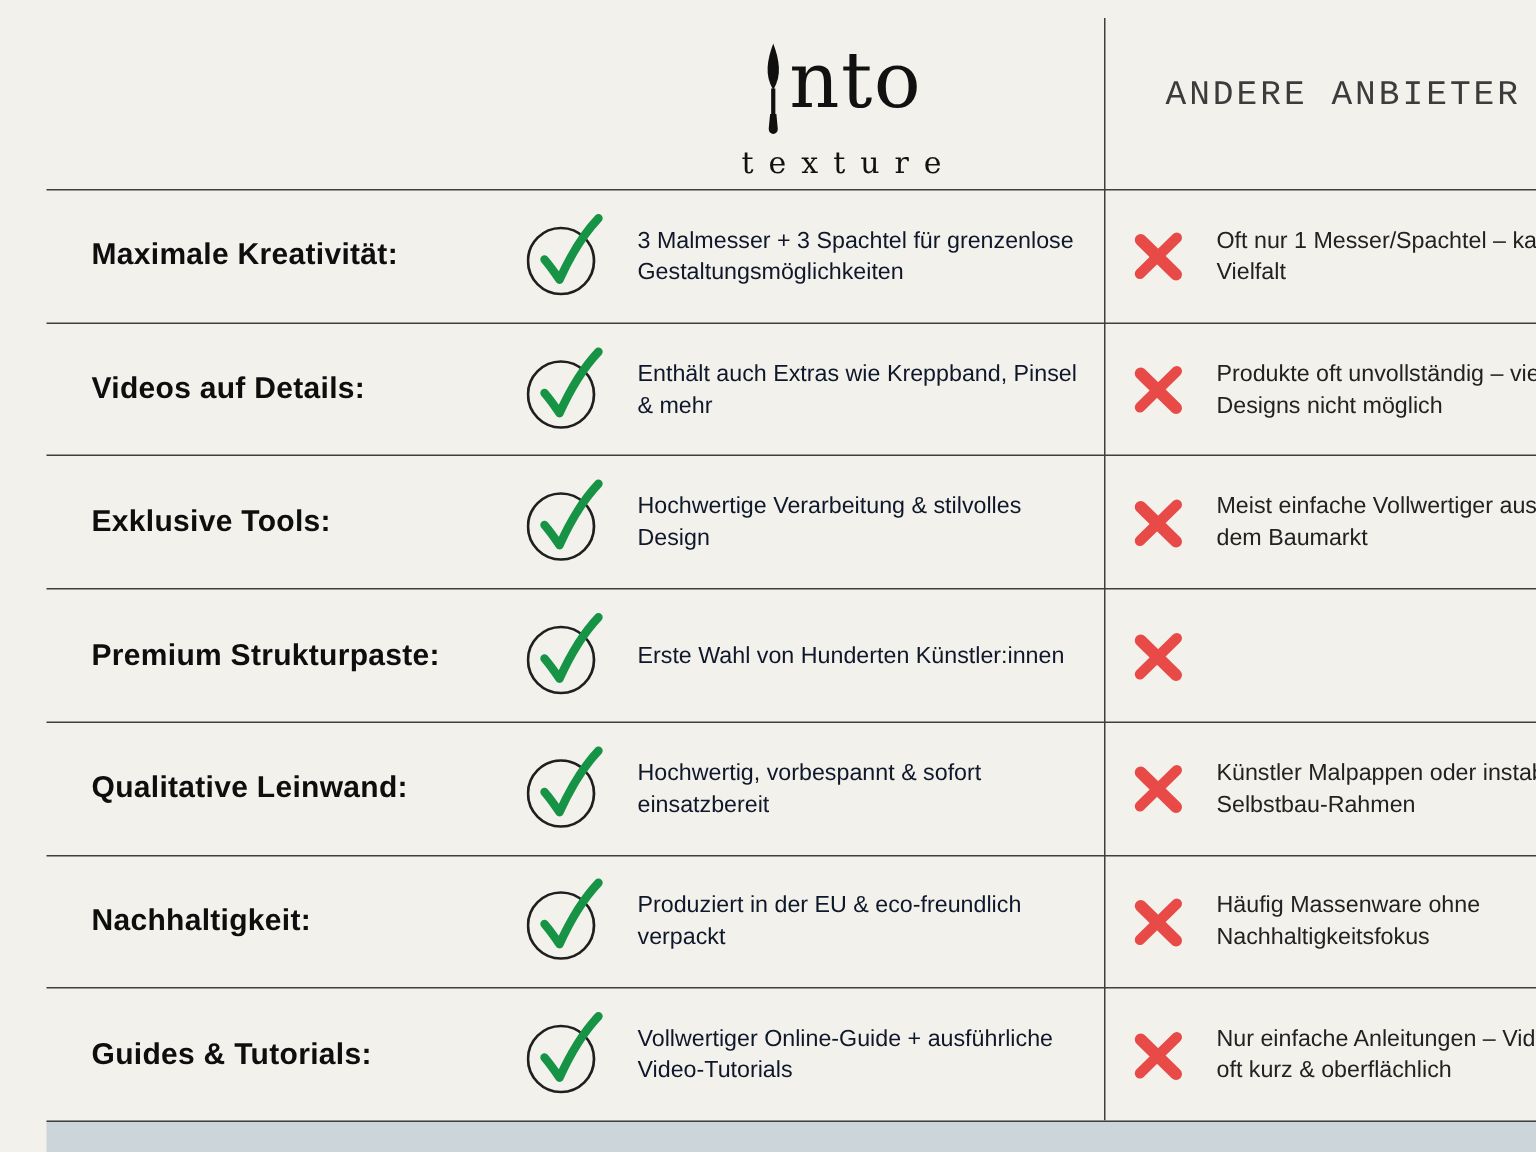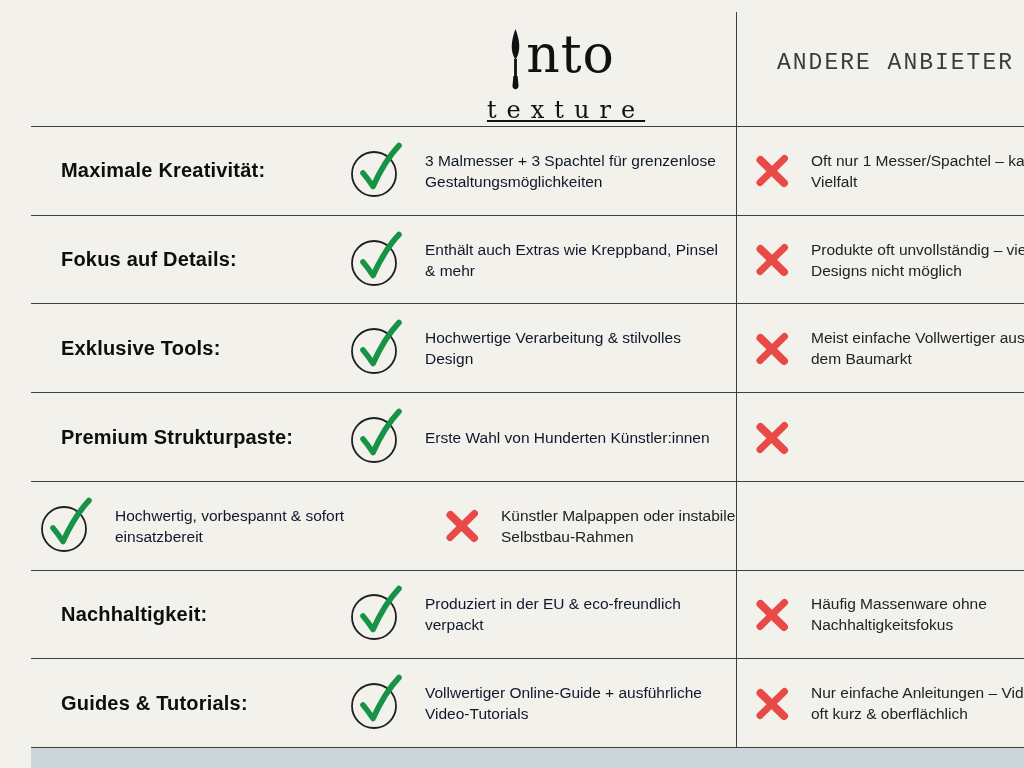--- a/index.html
+++ b/index.html
@@ -23,21 +23,21 @@
   .header{position:relative;height:126px;width:100%;}
   .brand{
     position:absolute;left:450px;top:26px;width:160px;
     display:flex;flex-direction:column;align-items:center;
     font-family:"DejaVu Serif","Liberation Serif",serif;
     color:#111;
   }
   .brand-top{display:flex;align-items:flex-start;gap:2px;}
   .knife-icon{display:block;margin-top:2px;}
   .brand-name{font-size:52px;line-height:56px;letter-spacing:1px;font-weight:500;}
-  .brand-sub{font-size:24px;letter-spacing:10px;margin-top:-2px;margin-left:10px;font-weight:500;text-decoration:underline;}
+  .brand-sub{font-size:20px;letter-spacing:10px;margin-top:-2px;margin-left:10px;font-weight:500;}
   .competitor{
     position:absolute;left:705px;top:0;width:319px;height:126px;
     display:flex;align-items:center;justify-content:center;font-family:Liberation Mono, monospace;
   }
   .competitor-label{
     font-size:23px;letter-spacing:2px;color:#3c3c3c;font-weight:300;
   }
 
   
   .v-divider{
@@ -109,21 +109,21 @@
           <path d="M6.5 8 L30 31" stroke="var(--cross)" stroke-width="8" stroke-linecap="round"></path>
           <path d="M30.5 6.5 L6 30.5" stroke="var(--cross)" stroke-width="7" stroke-linecap="round"></path>
         </svg>
       </span>
       <span class="con-text">Oft nur 1 Messer/Spachtel – kaum Vielfalt</span>
     </div>
   </div>
 
   <div class="row">
     <div class="col-label">
-      <span class="feature-label">Fokus auf Details:</span>
+      <span class="feature-label">Videos auf Details:</span>
     </div>
     <div class="col-pro">
       <span class="check-icon">
         <svg width="52" height="58" viewBox="0 0 52 58">
           <circle cx="23" cy="32" r="22" fill="none" stroke="#1f1f1f" stroke-width="1.8"></circle>
           <path d="M12 31 C 15 34.5, 19 40, 22 44.5 C 29 29, 38 14, 48 3.5" fill="none" stroke="var(--check)" stroke-width="5.6" stroke-linecap="round" stroke-linejoin="round"></path>
         </svg>
       </span>
       <span class="pro-text">Enthält auch Extras wie Kreppband, Pinsel &amp; mehr</span>
     </div>
@@ -179,20 +179,23 @@
       <span class="cross-icon">
         <svg width="37" height="37" viewBox="0 0 37 37">
           <path d="M6.5 8 L30 31" stroke="var(--cross)" stroke-width="8" stroke-linecap="round"></path>
           <path d="M30.5 6.5 L6 30.5" stroke="var(--cross)" stroke-width="7" stroke-linecap="round"></path>
         </svg>
       </span>
     </div>
   </div>
 
   <div class="row">
+    <div class="col-label">
+      <span class="feature-label">Qualitative Leinwand:</span>
+    </div>
     <div class="col-pro">
       <span class="check-icon">
         <svg width="52" height="58" viewBox="0 0 52 58">
           <circle cx="23" cy="32" r="22" fill="none" stroke="#1f1f1f" stroke-width="1.8"></circle>
           <path d="M12 31 C 15 34.5, 19 40, 22 44.5 C 29 29, 38 14, 48 3.5" fill="none" stroke="var(--check)" stroke-width="5.6" stroke-linecap="round" stroke-linejoin="round"></path>
         </svg>
       </span>
       <span class="pro-text">Hochwertig, vorbespannt &amp; sofort einsatzbereit</span>
     </div>
     <div class="col-con">

